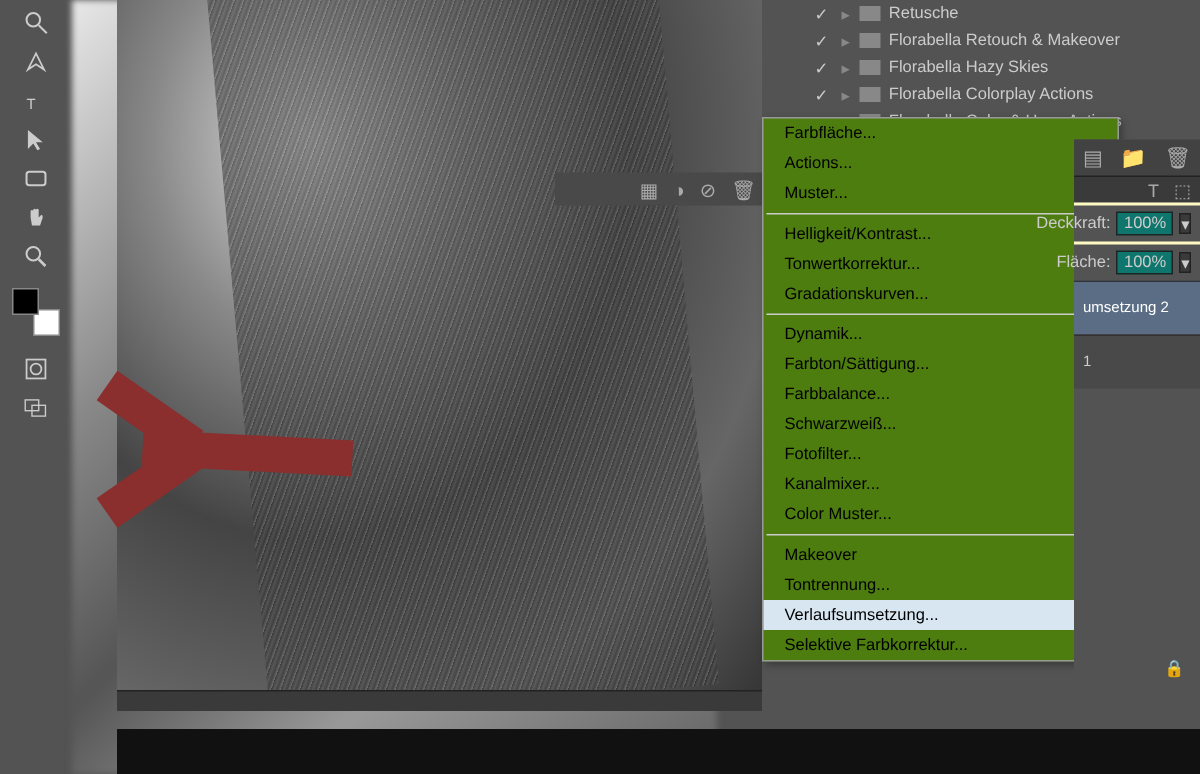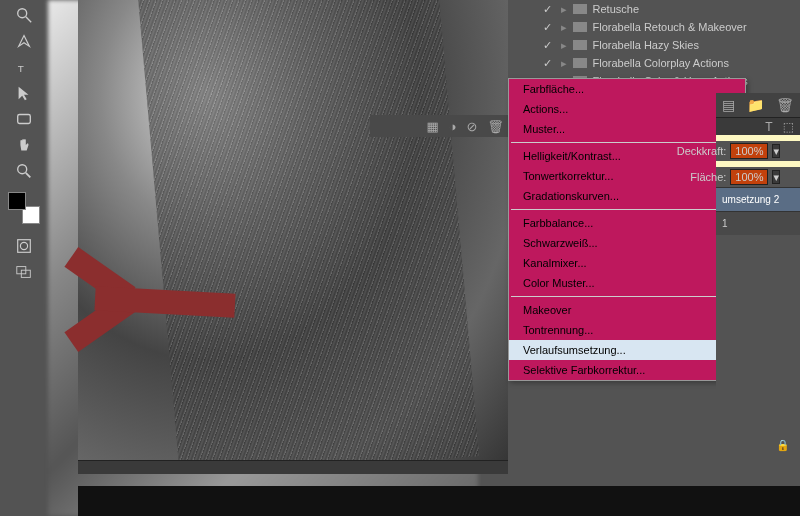--- a/index.html
+++ b/index.html
@@ -24,32 +24,32 @@
 
 .doc-iconbar { position: absolute; left: 370px; top: 115px; width: 140px; height: 22px; background: #494949; display: flex; align-items: center; justify-content: flex-end; gap: 10px; padding-right: 6px; color: #aaa; }
 .doc-iconbar span { font-size: 13px; }
 
 .actions-panel { position: absolute; right: 0; top: 0; width: 265px; height: 100px; background: #535353; }
 .action-row { display: flex; align-items: center; height: 18px; padding-left: 8px; gap: 6px; color: #ccc; }
 .check { width: 12px; color: #ccc; }
 .disclosure { color: #888; }
 .folder { width: 14px; height: 10px; background: #888; display: inline-block; }
 
-.context-menu { position: absolute; left: 508px; top: 78px; width: 238px; background: #be185d; border: 1px solid #999; box-shadow: 2px 2px 5px rgba(0,0,0,0.3); }
+.context-menu { position: absolute; left: 508px; top: 78px; width: 238px; background: #4d7c0f; border: 1px solid #999; box-shadow: 2px 2px 5px rgba(0,0,0,0.3); }
 .menu-item { padding: 4px 14px; color: #000; cursor: pointer; }
 .menu-item.highlighted { background: #d8e6f2; }
 .menu-sep { height: 1px; background: #ccc; margin: 3px 2px; }
 
 .right-panel { position: absolute; right: 0; top: 93px; width: 84px; height: 423px; background: #535353; }
 .rp-toprow { height: 24px; background: #424242; display: flex; align-items: center; justify-content: space-around; color: #aaa; }
 .rp-toprow span { font-size: 14px; }
-.rp-row { display: flex; align-items: center; justify-content: flex-end; height: 26px; padding: 0 20px; gap: 4px; color: #ccc; border-top: 6px solid #fef9c3; }
-.rp-val { background: #c2410c; border: 1px solid #222; padding: 1px 4px; width: 40px; text-align: right; }
+.rp-row { display: flex; align-items: center; justify-content: flex-end; height: 26px; padding: 0 6px; gap: 4px; color: #ccc; border-top: 2px solid #fef9c3; }
+.rp-val { background: #0f766e; border: 1px solid #222; padding: 1px 4px; width: 40px; text-align: right; }
 .rp-arrow { width: 14px; height: 14px; background: #3a3a3a; border: 1px solid #222; display: flex; align-items: center; justify-content: center; }
-.layer-row { height: 24px; background: #5a6d85; color: #fff; padding: 0 6px; display: flex; align-items: center; border-top: 1px solid #333; font-size: 10px; overflow: hidden; white-space: nowrap; }
+.layer-row { height: 36px; background: #5a6d85; color: #fff; padding: 0 6px; display: flex; align-items: center; border-top: 1px solid #333; font-size: 10px; overflow: hidden; white-space: nowrap; }
 .layer-row.dim { background: #494949; color: #ccc; }
 .rp-bottom { position: absolute; bottom: 0; right: 0; height: 24px; width: 100%; background: #424242; display: flex; align-items: center; justify-content: flex-end; gap: 10px; padding: 0 8px; color: #aaa; }
 .rp-bottom span { font-size: 13px; }
 .rp-lockrow { position: absolute; bottom: 60px; width: 100%; height: 22px; display:flex; align-items:center; justify-content:flex-end; padding-right:10px; color:#aaa; }
 .bottom-dark { position: absolute; left: 78px; bottom: 0; width: 722px; height: 30px; background: #111; }
 </style>
 </head>
 <body>
 
 <div class="toolbar">
@@ -164,22 +164,25 @@
 
 <div class="context-menu">
   <div class="menu-item">Farbfläche...</div>
   <div class="menu-item">Actions...</div>
   <div class="menu-item">Muster...</div>
   <div class="menu-sep"></div>
   <div class="menu-item">Helligkeit/Kontrast...</div>
   <div class="menu-item">Tonwertkorrektur...</div>
   <div class="menu-item">Gradationskurven...</div>
   <div class="menu-sep"></div>
+  <div class="menu-item">Dynamik...</div>
+  <div class="menu-item">Farbton/Sättigung...</div>
   <div class="menu-item">Farbbalance...</div>
   <div class="menu-item">Schwarzweiß...</div>
+  <div class="menu-item">Fotofilter...</div>
   <div class="menu-item">Kanalmixer...</div>
   <div class="menu-item">Color Muster...</div>
   <div class="menu-sep"></div>
   <div class="menu-item">Makeover</div>
   <div class="menu-item">Tontrennung...</div>
   <div class="menu-item highlighted">Verlaufsumsetzung...</div>
   <div class="menu-item">Selektive Farbkorrektur...</div>
 </div>
 
 <div class="right-panel">

